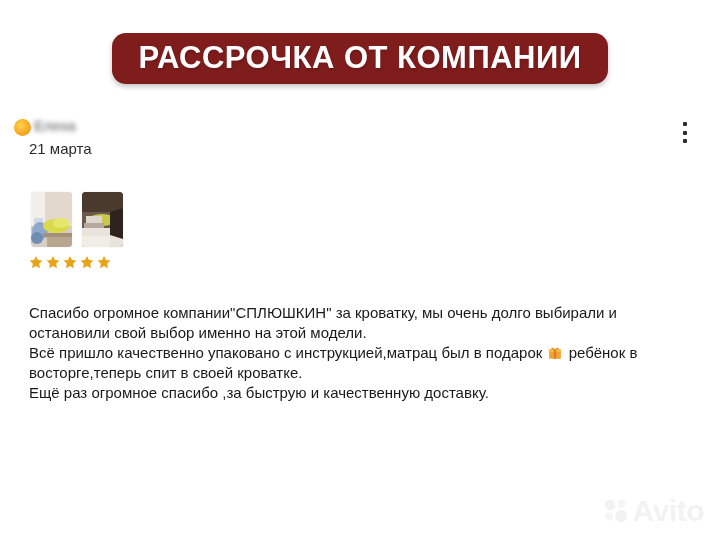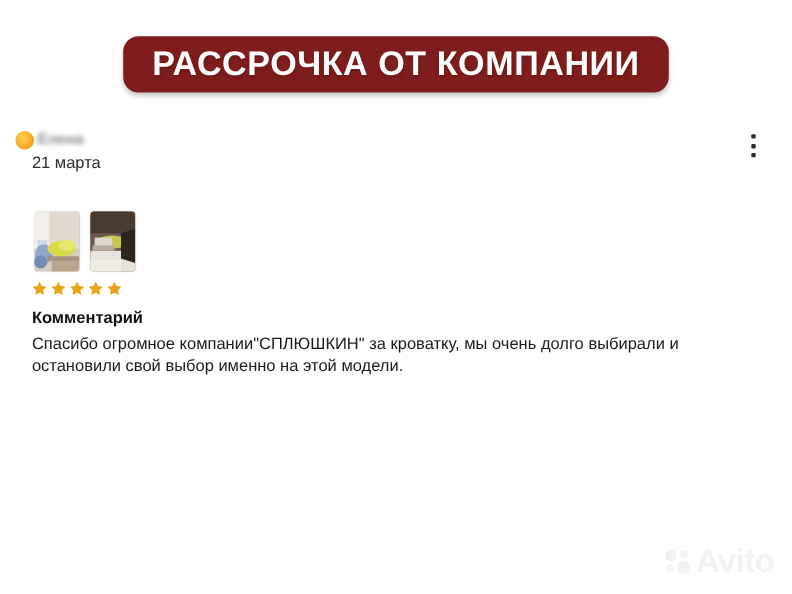--- a/index.html
+++ b/index.html
@@ -259,24 +259,31 @@
         </svg>
       <svg class="star" viewBox="0 0 24 24">
           <polygon points="12,1.5 15.3,8.6 23,9.6 17.4,15 18.8,22.6 12,19 5.2,22.6 6.6,15 1,9.6 8.7,8.6" fill="#e8a317"></polygon>
         </svg>
       <svg class="star" viewBox="0 0 24 24">
           <polygon points="12,1.5 15.3,8.6 23,9.6 17.4,15 18.8,22.6 12,19 5.2,22.6 6.6,15 1,9.6 8.7,8.6" fill="#e8a317"></polygon>
         </svg>
     </div>
   </div>
 
-  <div class="comment-title">Комментарий</div>
 
   <div class="comment-body">
     <p>Спасибо огромное компании"СПЛЮШКИН" за кроватку, мы очень долго выбирали и остановили свой выбор именно на этой модели.</p>
+    <p>Всё пришло качественно упаковано с инструкцией,матрац был в подарок <svg class="gift" viewBox="0 0 24 24">
+          <rect x="2" y="9" width="20" height="13" rx="1.5" fill="#f0a22e"></rect>
+          <rect x="1" y="5.5" width="22" height="4.5" rx="1.2" fill="#f5b840"></rect>
+          <rect x="10" y="5.5" width="4" height="16.5" fill="#e07b1e"></rect>
+          <path d="M12 6C10 2 5 2 5.6 5.2 6 7 9.5 6.6 12 6z" fill="#e8912a"></path>
+          <path d="M12 6c2-4 7-4 6.4-0.8C18 7 14.5 6.6 12 6z" fill="#e8912a"></path>
+        </svg> ребёнок в восторге,теперь спит в своей кроватке.</p>
+    <p>Ещё раз огромное спасибо ,за быструю и качественную доставку.</p>
   </div>
 
 </div>
 
 <div class="watermark">
   <svg width="26" height="26" viewBox="0 0 26 26">
     <circle cx="7" cy="7" r="5.2" fill="#f2f2f2"></circle>
     <circle cx="18.5" cy="6" r="4" fill="#f5f5f5"></circle>
     <circle cx="6" cy="18.5" r="4" fill="#f5f5f5"></circle>
     <circle cx="18" cy="18" r="6" fill="#f2f2f2"></circle>

